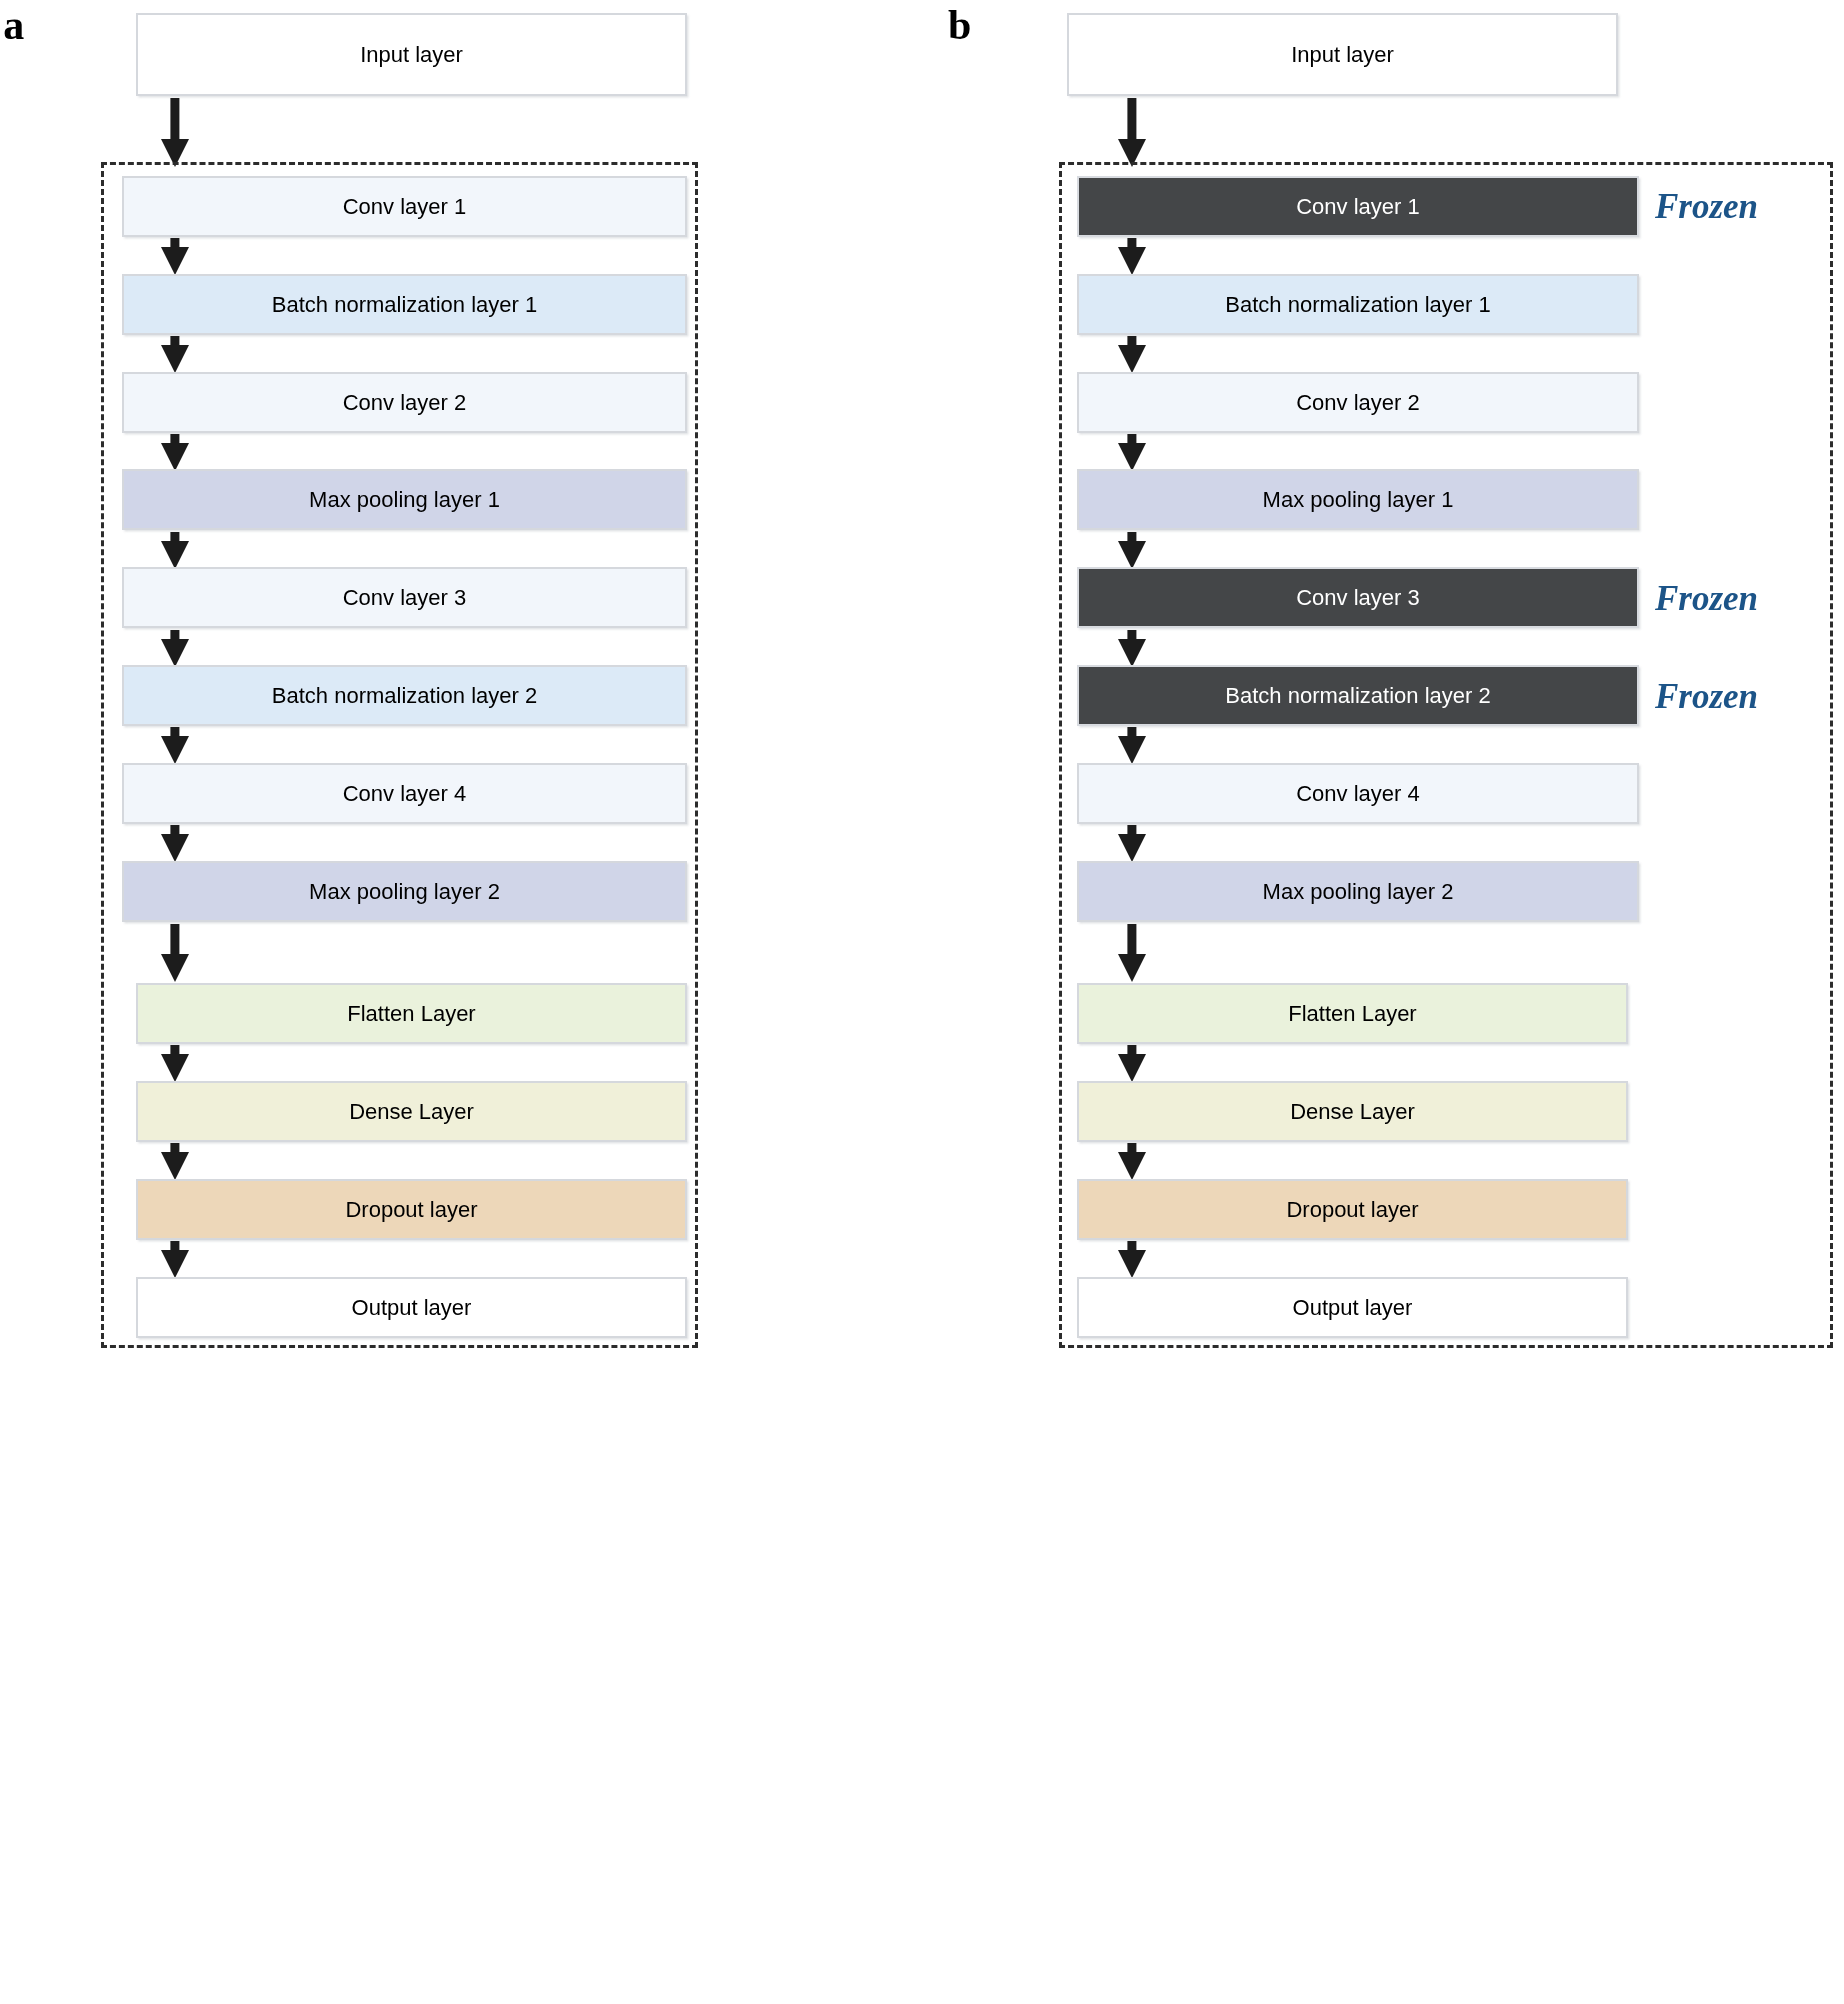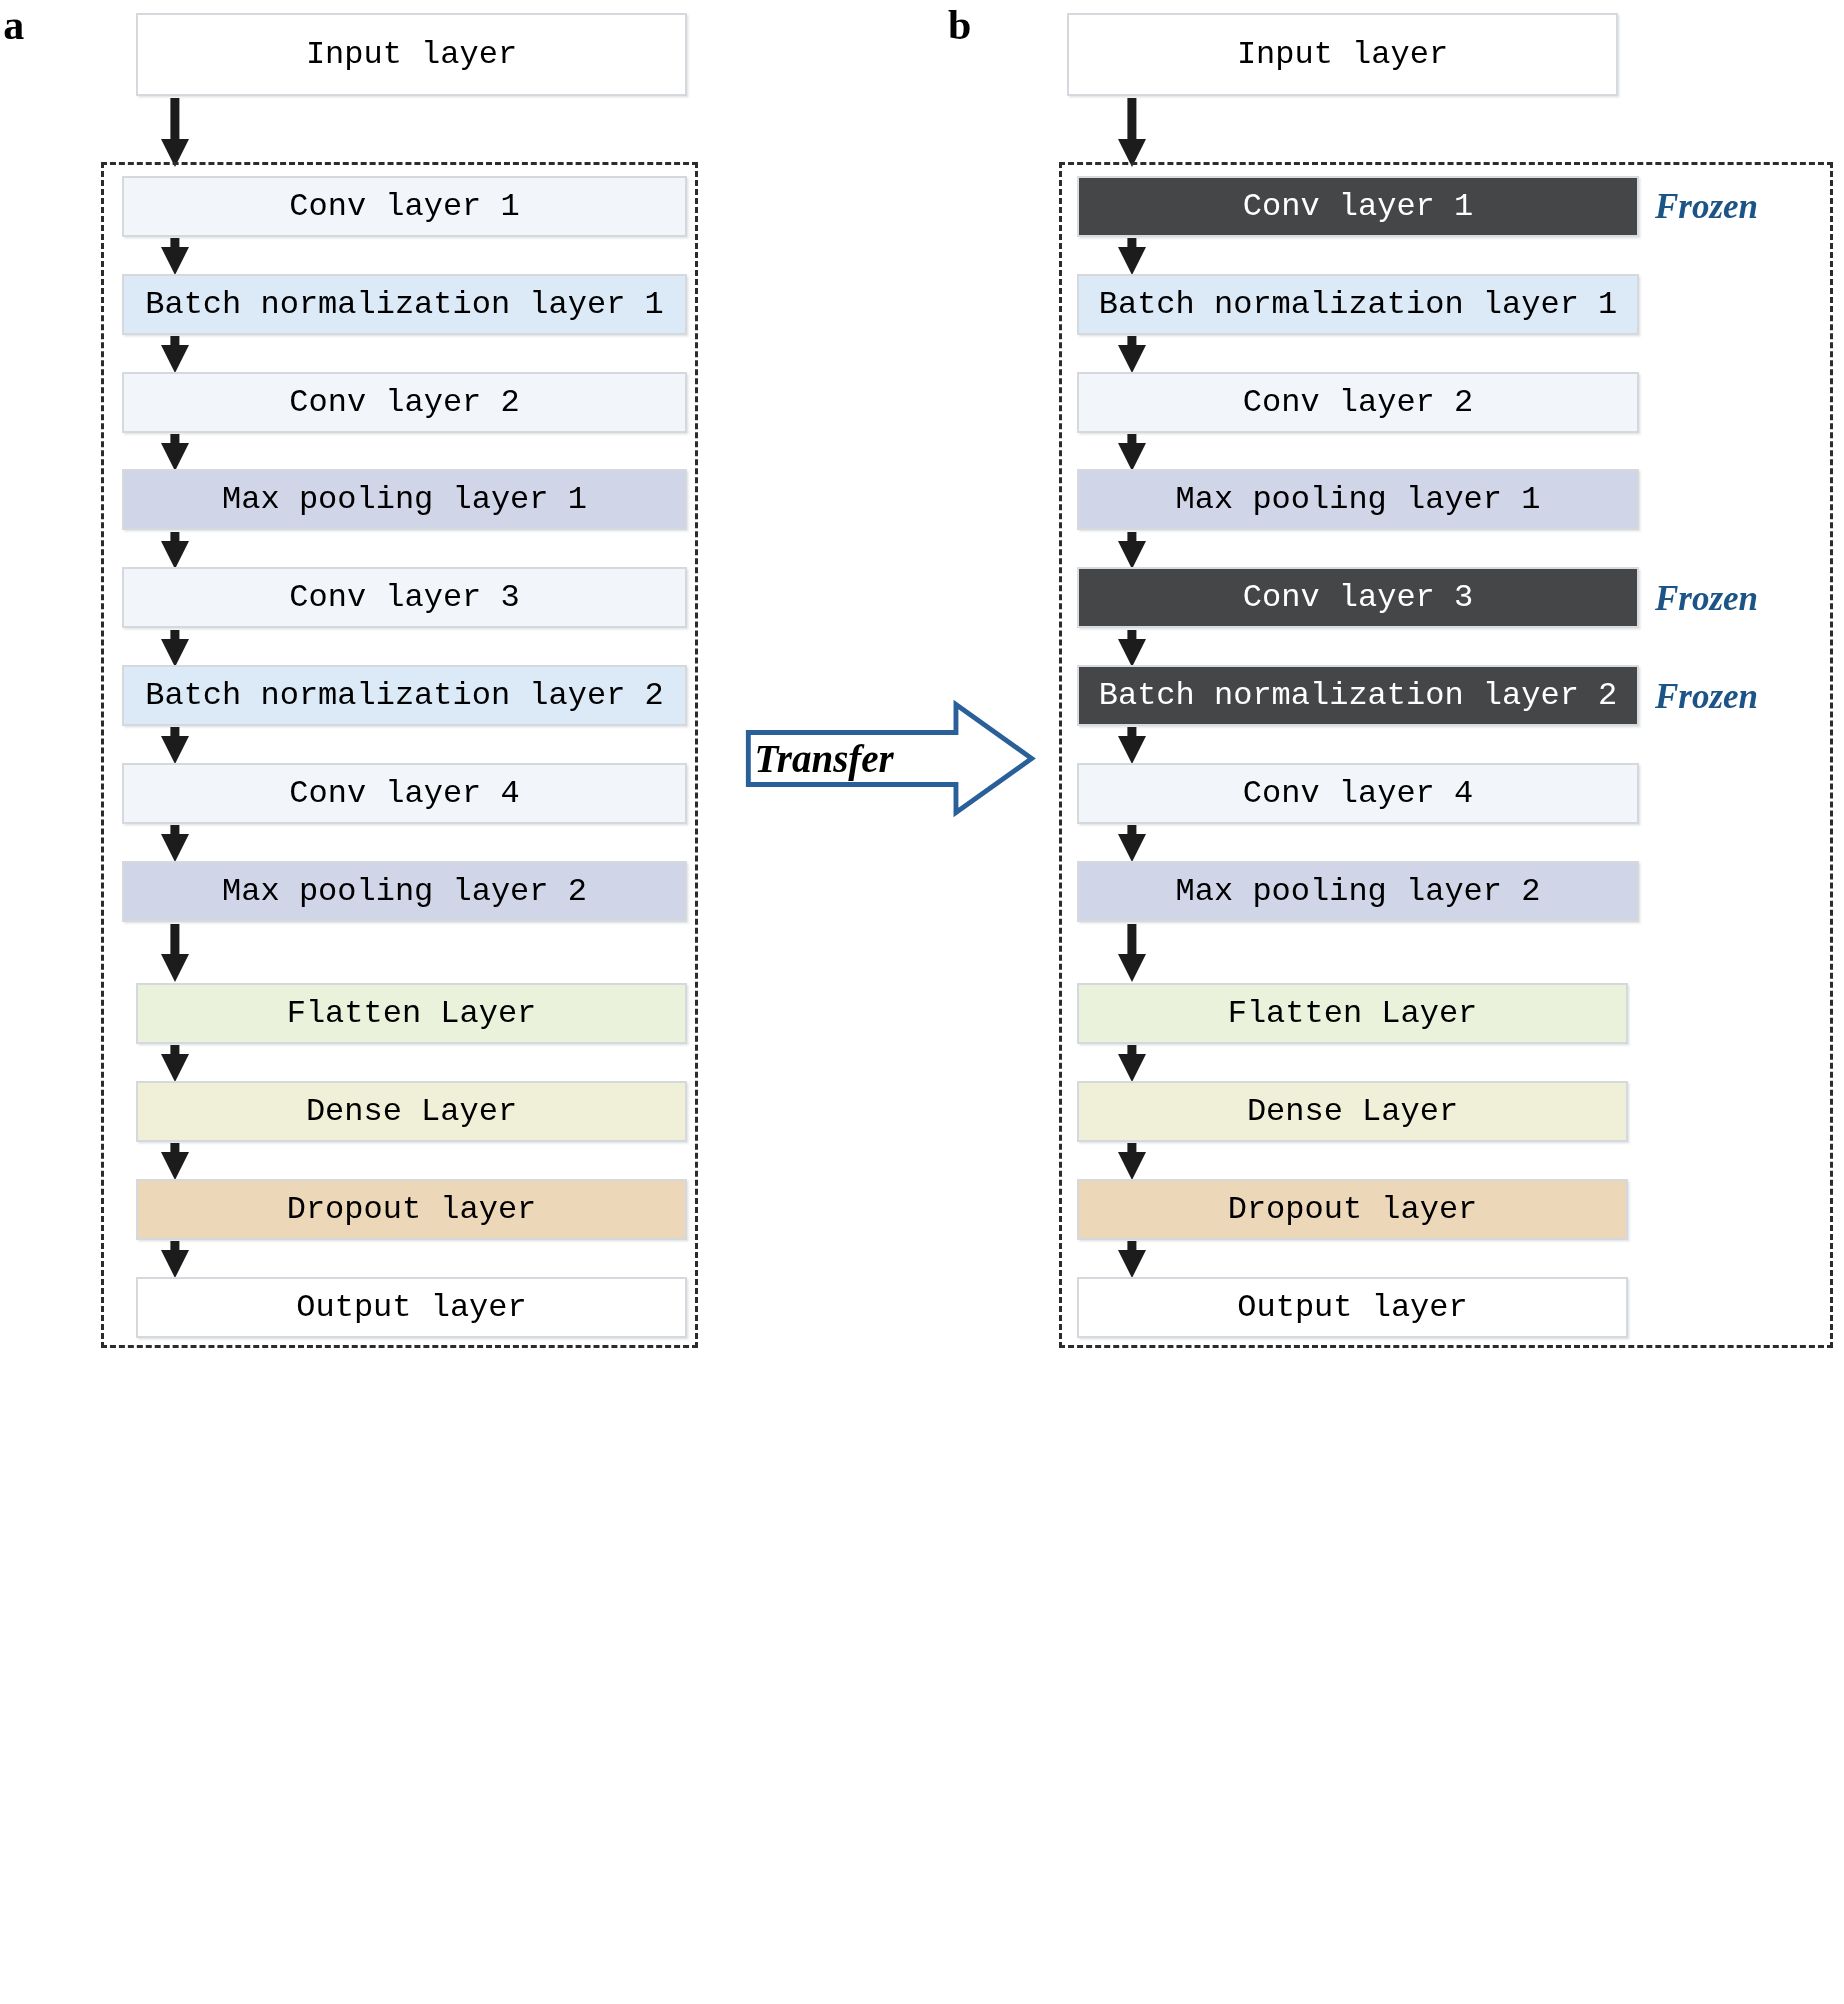--- a/index.html
+++ b/index.html
@@ -33,22 +33,22 @@
     position: absolute;
     box-sizing: border-box;
     border: 2.7px solid #d5d8dd;
     background: #ffffff;
     display: flex;
     align-items: center;
     justify-content: center;
     box-shadow: 1.6px 1.6px 2.2px rgba(140,145,155,0.30);
   }
   .layer-box .label {
-    font-family: Liberation Mono, monospace;
-    font-size: 32px;
+    font-family: Liberation Sans, sans-serif;
+    font-size: 22px;
     line-height: 1;
     color: #000000;
     white-space: nowrap;
   }
   .layer-box.frozen {
     background: #444648;
     border-color: #d8dbe0;
   }
   .layer-box.frozen .label { color: #ffffff; }
 
@@ -224,26 +224,20 @@
   </div>
   <div class="arrow" style="left:160px; top:1241px; height:37px;">
     <div class="shaft" style="height:15px;"></div>
     <div class="head"></div>
   </div>
 
   <div class="layer-box" style="left:136px; top:1277px; width:551px; height:61px; background:#ffffff;">
     <span class="label">Output layer</span>
   </div>
 
-  <div class="transfer-wrap" style="left:744px; top:699px; width:292px; height:119px;">
-    <svg width="292" height="119" viewBox="0 0 540 220">
-      <polygon points="8,62 392,62 392,10 532,110 392,210 392,158 8,158" fill="#ffffff" stroke="#2a6099" stroke-width="9" stroke-linejoin="miter"></polygon>
-    </svg>
-    <div class="transfer-text">Transfer</div>
-  </div>
 
   <div class="panel-letter" style="left:948px; top:4.3px;">b</div>
 
   <div class="layer-box" style="left:1067px; top:13px; width:551px; height:83px; background:#ffffff;">
     <span class="label">Input layer</span>
   </div>
 
   <div class="arrow" style="left:1117px; top:98px; height:69px;">
     <div class="shaft" style="height:42px;"></div>
     <div class="head"></div>

